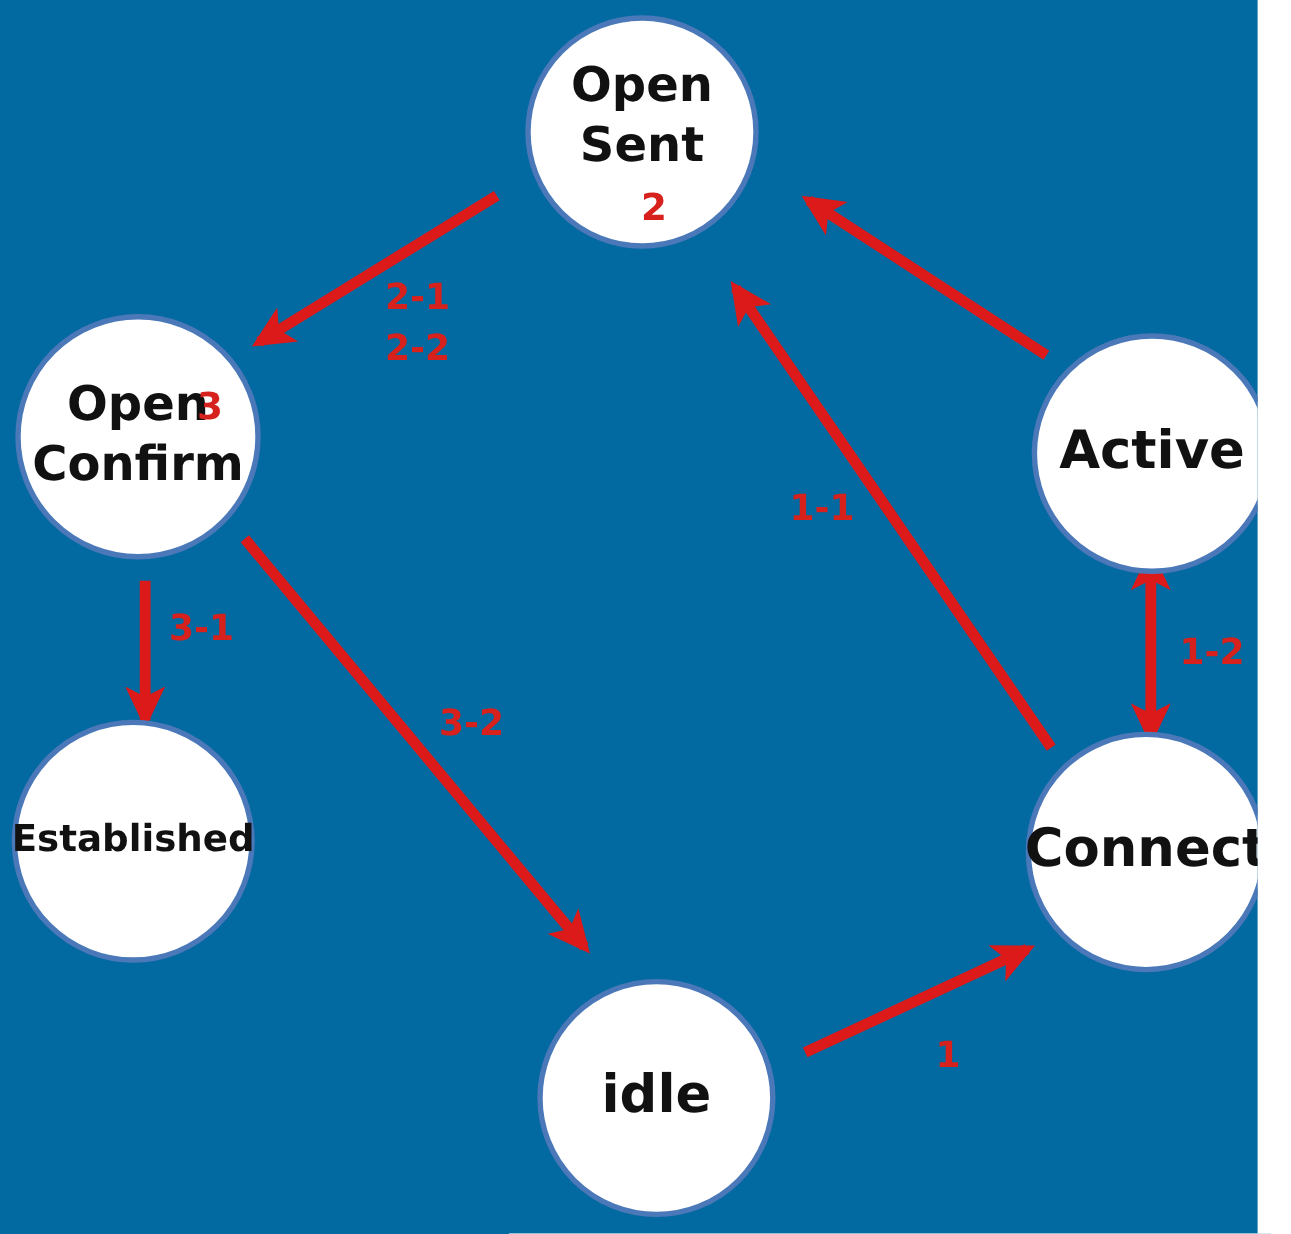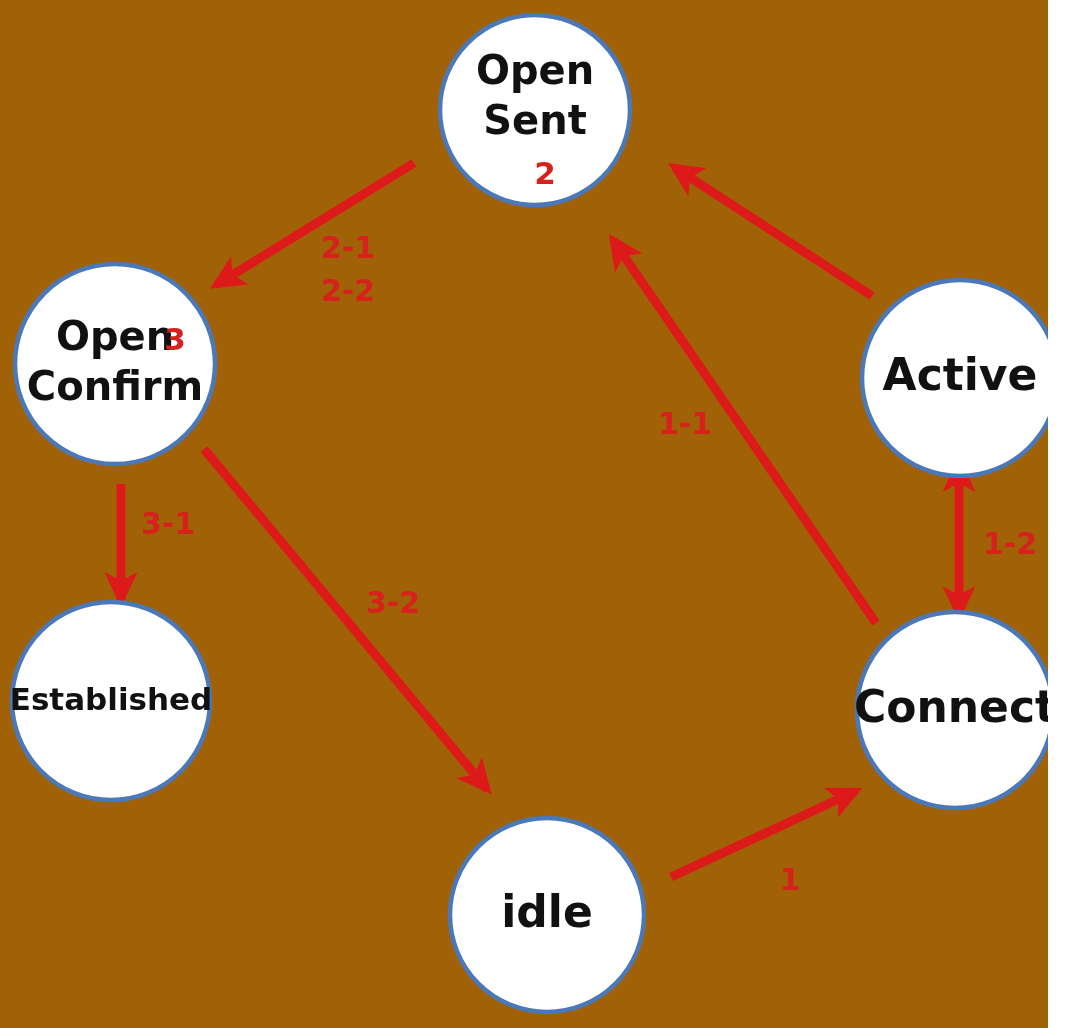--- a/index.html
+++ b/index.html
@@ -8,21 +8,21 @@
     padding: 0;
     background: #ffffff;
   }
   body {
     font-family: "DejaVu Sans", "Liberation Sans", sans-serif;
   }
   #stage {
     position: relative;
     width: 1048px;
     height: 1028px;
-    background: #a16207;
+    background: #0369a1;
     overflow: hidden;
   }
   #diagram-svg {
     position: absolute;
     left: 0;
     top: 0;
     width: 1076px;
     height: 1028px;
     display: block;
   }

